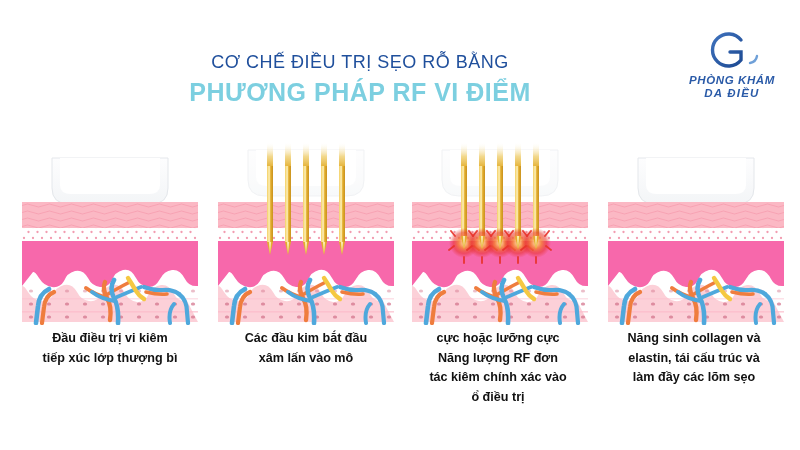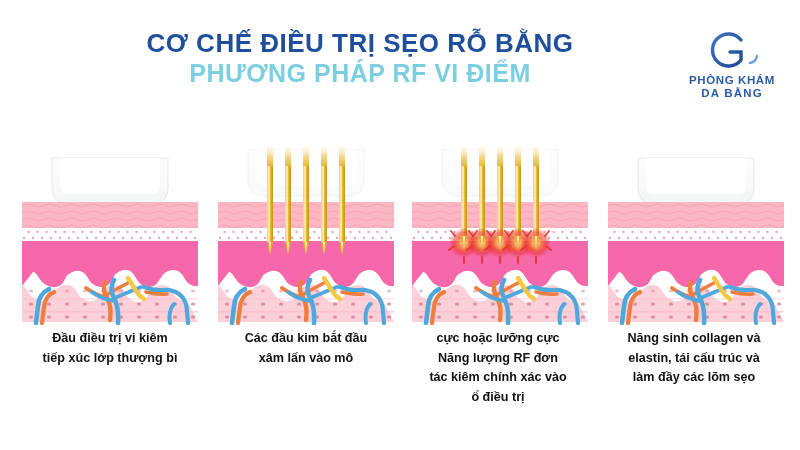--- a/index.html
+++ b/index.html
@@ -8,36 +8,37 @@
     font-family:"Liberation Sans",sans-serif;
     overflow:hidden;position:relative;
   }
   #stage{position:relative;width:800px;height:450px;}
 
   
   .title-block{
     position:absolute;left:60px;top:28px;width:600px;text-align:center;
   }
   .title-line1{
-    font-size:26px;font-weight:bold;letter-spacing:.5px;
-    color:#1f4f9c;line-height:30px;white-space:nowrap;
+    font-size:18px;font-weight:normal;letter-spacing:.5px;
+    color:#1f4f9c;line-height:30px;white-space:nowrap;margin-top:19px;
   }
   .title-line2{
     font-size:25px;font-weight:bold;letter-spacing:.5px;
     color:#7ccfe0;line-height:30px;margin-top:0;white-space:nowrap;
   }
 
   .logo{
     position:absolute;left:672px;top:24px;width:120px;height:86px;
     text-align:center;
   }
   .logo-mark{height:50px;display:block;margin:0 auto;}
   .logo-l1,.logo-l2{
     font-size:11.5px;font-weight:bold;color:#2b5ba8;letter-spacing:.6px;
     line-height:13px;
+    font-style:italic;
   }
   .logo-l2{letter-spacing:1.2px;}
 
   
   .panels{
     position:absolute;left:0;top:140px;width:800px;height:200px;
   }
   .panel{
     position:absolute;top:0;width:176px;height:190px;
   }
@@ -78,21 +79,21 @@
       </defs>
 
       <path d="M44 16 A16 16 0 1 0 44 36 L44 28 L33 28" fill="none" stroke="url(#mg)" stroke-width="3.4" stroke-linecap="round"></path>
 
       <line x1="38" y1="7" x2="38" y2="39" stroke="url(#mg)" stroke-width="3.2" stroke-linecap="round"></line>
       <line x1="31" y1="7" x2="45" y2="7" stroke="url(#mg)" stroke-width="3" stroke-linecap="round"></line>
       <line x1="38" y1="39" x2="53" y2="39" stroke="url(#mg)" stroke-width="3" stroke-linecap="round"></line>
       <path d="M53 39 q6 -1 7 -7" fill="none" stroke="#6fa0d8" stroke-width="2.4" stroke-linecap="round"></path>
     </svg>
     <div class="logo-l1">PHÒNG KHÁM</div>
-    <div class="logo-l2">DA BẰNG</div>
+    <div class="logo-l2">DA ĐIỀU</div>
   </div>
 
   <div class="panels">
 
     <svg width="0" height="0" style="position:absolute" aria-hidden="true">
       <defs>
 
         <pattern id="epiTex" width="22" height="7" patternUnits="userSpaceOnUse">
           <path d="M0 3.5 q5.5 -3 11 0 t11 0" fill="none" stroke="#f59bad" stroke-width="1" opacity=".75"></path>
         </pattern>

